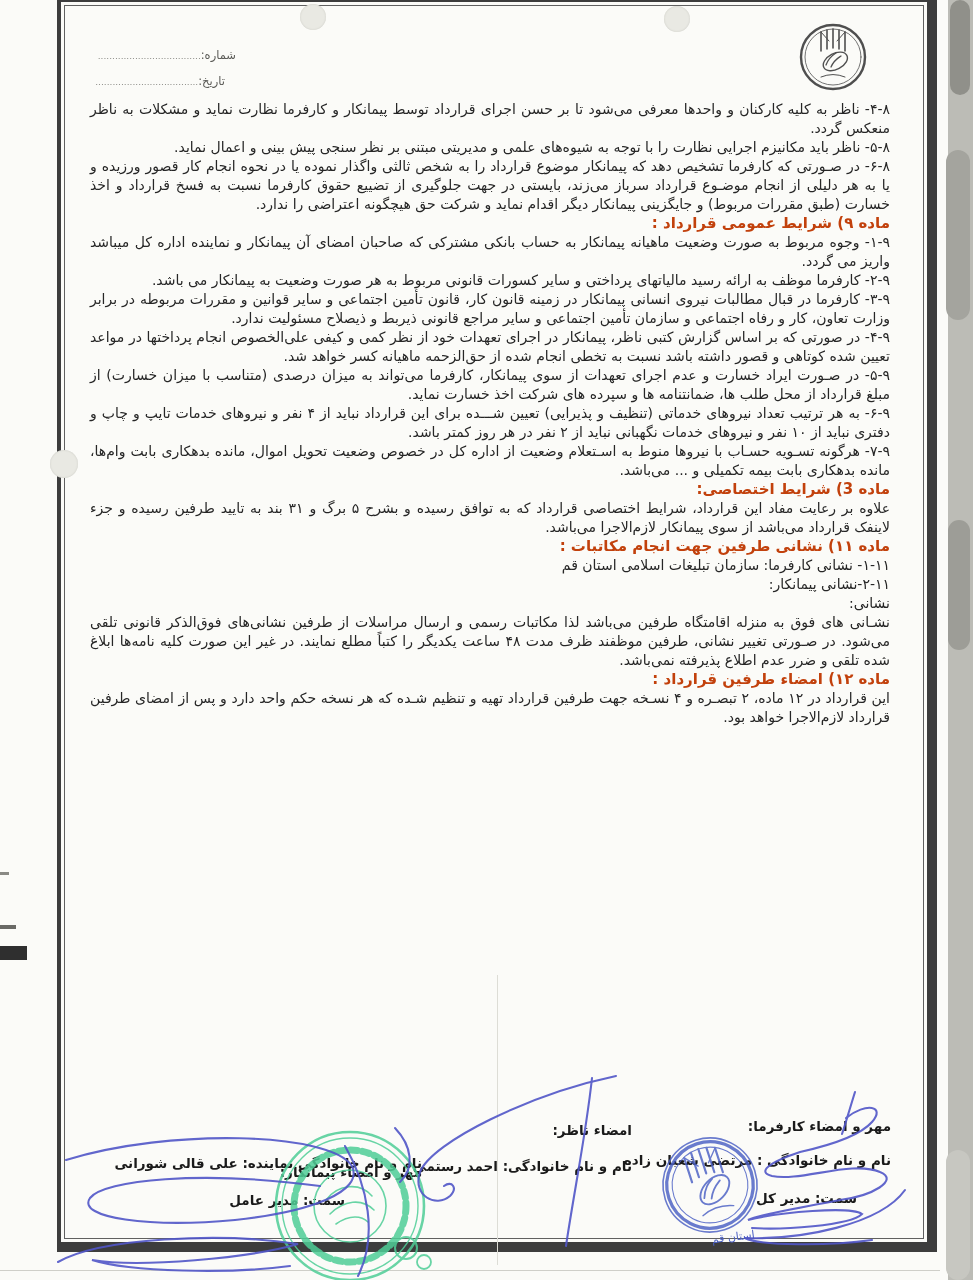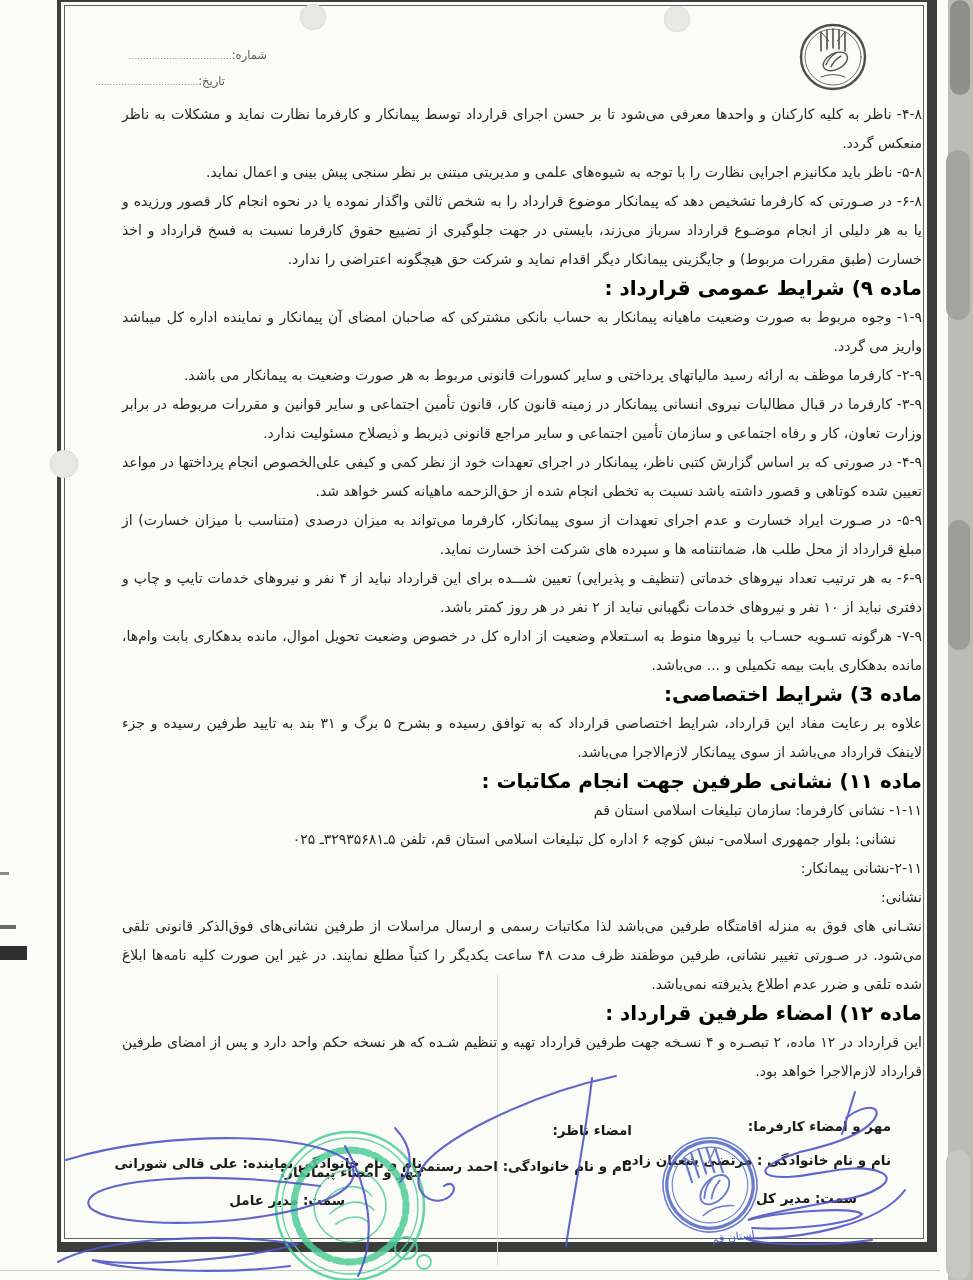--- a/index.html
+++ b/index.html
@@ -13,23 +13,23 @@
     border:7px solid #3d3d3d;border-left-width:4px;border-right-width:10px;border-bottom-width:10px;}
   .frame-inner{position:absolute;inset:3px;border:1px solid #606060;}
   .scan-strip{position:absolute;left:948px;top:0;width:25px;height:1280px;background:#bcbcb6;}
   .smudge{position:absolute;border-radius:12px;}
   .crease{position:absolute;left:497px;top:975px;width:1px;height:290px;background:#ddddd6;}
   .artifact{position:absolute;background:#2f2f2f;}
   .punch{position:absolute;border-radius:50%;background:#e9e9e3;box-shadow:0 0 2px #c9c9c2 inset;}
   .hdr-field{position:absolute;font-size:11.5px;color:#5c5c58;letter-spacing:.3px;direction:rtl;}
   .hdr-field .dots{color:#8a8a84;font-size:9px;letter-spacing:1px;}
   #contract-body{position:absolute;top:100px;left:90px;width:800px;direction:rtl;
-    font-size:14px;line-height:29px;color:#262626;text-align:justify;margin-left:32px;}
+    font-size:14px;line-height:19px;color:#262626;text-align:justify;}
   .para{margin:0;}
-  .para.heading{font-weight:bold;color:#000000;font-size:20px;}
+  .para.heading{font-weight:bold;color:#c2410c;font-size:15px;}
   .para.indent{padding-right:26px;}
   .sig-label{position:absolute;direction:rtl;font-weight:bold;font-size:13.5px;color:#1a1a1a;white-space:nowrap;}
   svg.ink{position:absolute;left:0;top:0;pointer-events:none;}
 </style>
 </head>
 <body>
 
 <div class="paper"></div>
 <div class="frame">
   <div class="frame-inner"></div>
@@ -43,21 +43,21 @@
 <div class="crease"></div>
 <div class="artifact" style="left:0;top:925px;width:16px;height:4px;background:#6a6a66;"></div>
 <div class="artifact" style="left:0;top:946px;width:27px;height:14px;"></div>
 <div class="artifact" style="left:0;top:872px;width:9px;height:3px;background:#8a8a85;"></div>
 <div style="position:absolute;left:0;top:1270px;width:940px;height:1px;background:#cfcfc9;"></div>
 
 <div class="punch" style="left:300px;top:4px;width:26px;height:26px;"></div>
 <div class="punch" style="left:664px;top:6px;width:26px;height:26px;"></div>
 <div class="punch" style="left:50px;top:450px;width:28px;height:28px;"></div>
 
-<div class="hdr-field" style="top:48px;right:706px;">
+<div class="hdr-field" style="top:48px;right:737px;">
   <span>شماره:</span><span class="dots">....................................</span>
 </div>
 <div class="hdr-field" style="top:74px;right:748px;">
   <span>تاریخ:</span><span class="dots">....................................</span>
 </div>
 
 <svg class="ink" width="973" height="1280" viewBox="0 0 973 1280">
   <defs>
     <g id="emblem" fill="none" stroke-linecap="round">
       <circle r="32" stroke-width="2.4"></circle>
@@ -83,21 +83,20 @@
     <div class="para">۲-۹- کارفرما موظف به ارائه رسید مالیاتهای پرداختی و سایر کسورات قانونی مربوط به هر صورت وضعیت به پیمانکار می باشد.</div>
     <div class="para">۳-۹- کارفرما در قبال مطالبات نیروی انسانی پیمانکار در زمینه قانون کار، قانون تأمین اجتماعی و سایر قوانین و مقررات مربوطه در برابر وزارت تعاون، کار و رفاه اجتماعی و سازمان تأمین اجتماعی و سایر مراجع قانونی ذیربط و ذیصلاح مسئولیت ندارد.</div>
     <div class="para">۴-۹- در صورتی که بر اساس گزارش کتبی ناظر، پیمانکار در اجرای تعهدات خود از نظر کمی و کیفی علی‌الخصوص انجام پرداختها در مواعد تعیین شده کوتاهی و قصور داشته باشد نسبت به تخطی انجام شده از حق‌الزحمه ماهیانه کسر خواهد شد.</div>
     <div class="para">۵-۹- در صـورت ایراد خسارت و عدم اجرای تعهدات از سوی پیمانکار، کارفرما می‌تواند به میزان درصدی (متناسب با میزان خسارت) از مبلغ قرارداد از محل طلب ها، ضمانتنامه ها و سپرده های شرکت اخذ خسارت نماید.</div>
     <div class="para">۶-۹- به هر ترتیب تعداد نیروهای خدماتی (تنظیف و پذیرایی) تعیین شـــده برای این قرارداد نباید از ۴ نفر و نیروهای خدمات تایپ و چاپ و دفتری نباید از ۱۰ نفر و نیروهای خدمات نگهبانی نباید از ۲ نفر در هر روز کمتر باشد.</div>
     <div class="para">۷-۹- هرگونه تسـویه حسـاب با نیروها منوط به اسـتعلام وضعیت از اداره کل در خصوص وضعیت تحویل اموال، مانده بدهکاری بابت وام‌ها، مانده بدهکاری بابت بیمه تکمیلی و ... می‌باشد.</div>
     <div class="para heading">ماده 3) شرایط اختصاصی:</div>
     <div class="para">علاوه بر رعایت مفاد این قرارداد، شرایط اختصاصی قرارداد که به توافق رسیده و بشرح ۵ برگ و ۳۱ بند به تایید طرفین رسیده و جزء لاینفک قرارداد می‌باشد از سوی پیمانکار لازم‌الاجرا می‌باشد.</div>
     <div class="para heading">ماده ۱۱) نشانی طرفین جهت انجام مکاتبات :</div>
     <div class="para">۱-۱۱- نشانی کارفرما: سازمان تبلیغات اسلامی استان قم</div>
-    <div class="para indent">نشانی: بلوار جمهوری اسلامی- نبش کوچه ۶ اداره کل تبلیغات اسلامی استان قم، تلفن ۵ـ۳۲۹۳۵۶۸۱ـ ۰۲۵</div>
     <div class="para">۲-۱۱-نشانی پیمانکار:</div>
     <div class="para">نشانی:</div>
     <div class="para">نشـانی های فوق به منزله اقامتگاه طرفین می‌باشد لذا مکاتبات رسمی و ارسال مراسلات از طرفین نشانی‌های فوق‌الذکر قانونی تلقی می‌شود. در صـورتی تغییر نشانی، طرفین موظفند ظرف مدت ۴۸ ساعت یکدیگر را کتباً مطلع نمایند. در غیر این صورت کلیه نامه‌ها ابلاغ شده تلقی و ضرر عدم اطلاع پذیرفته نمی‌باشد.</div>
     <div class="para heading">ماده ۱۲) امضاء طرفین قرارداد :</div>
     <div class="para">این قرارداد در ۱۲ ماده، ۲ تبصـره و ۴ نسـخه جهت طرفین قرارداد تهیه و تنظیم شـده که هر نسخه حکم واحد دارد و پس از امضای طرفین قرارداد لازم‌الاجرا خواهد بود.</div>
   </div>
 
 <div class="sig-label" style="top:1118px;right:82px;">مهر و امضاء کارفرما:</div>
 <div class="sig-label" style="top:1152px;right:82px;">نام و نام خانوادگی : مرتضی شعبان زاده</div>
 <div class="sig-label" style="top:1190px;right:116px;">سمت: مدیر کل</div>

